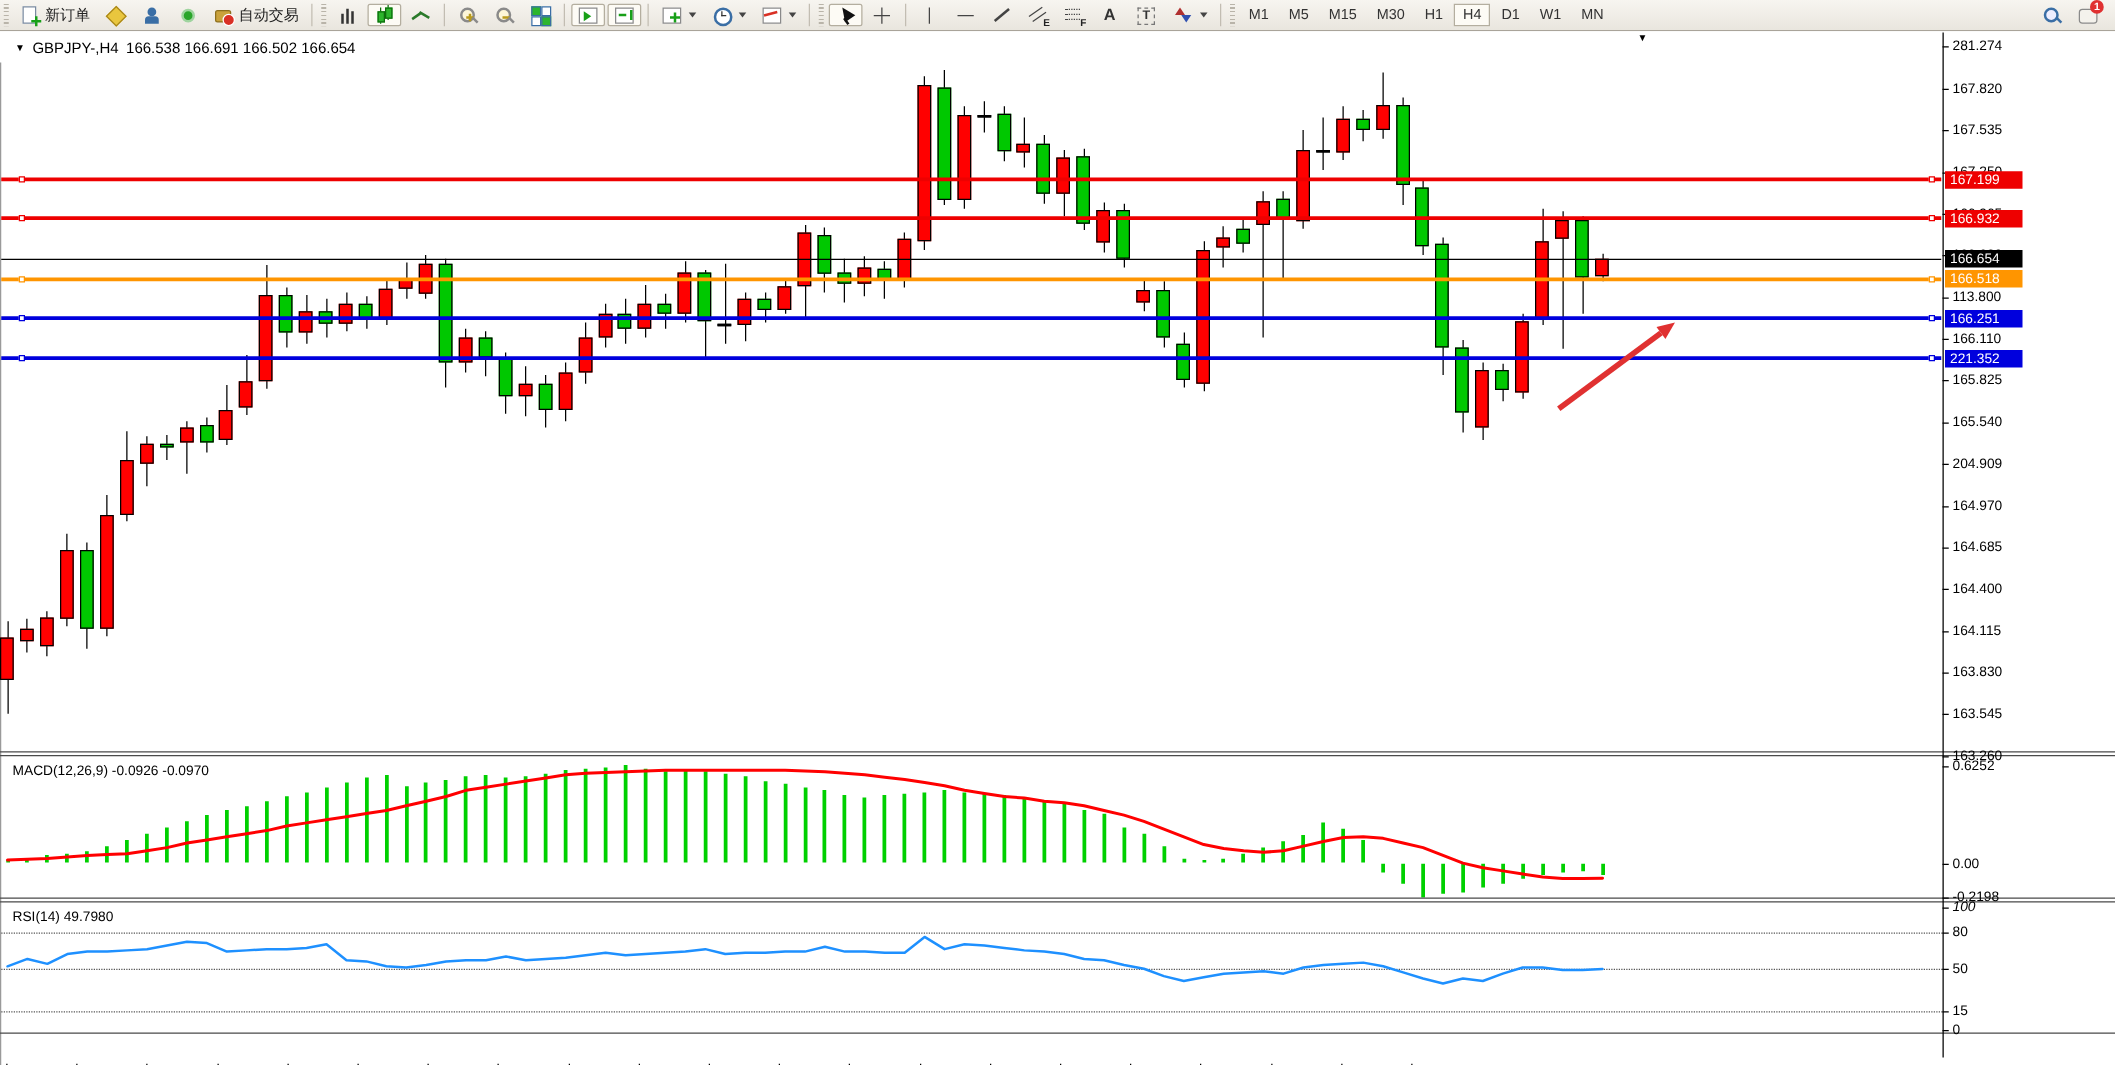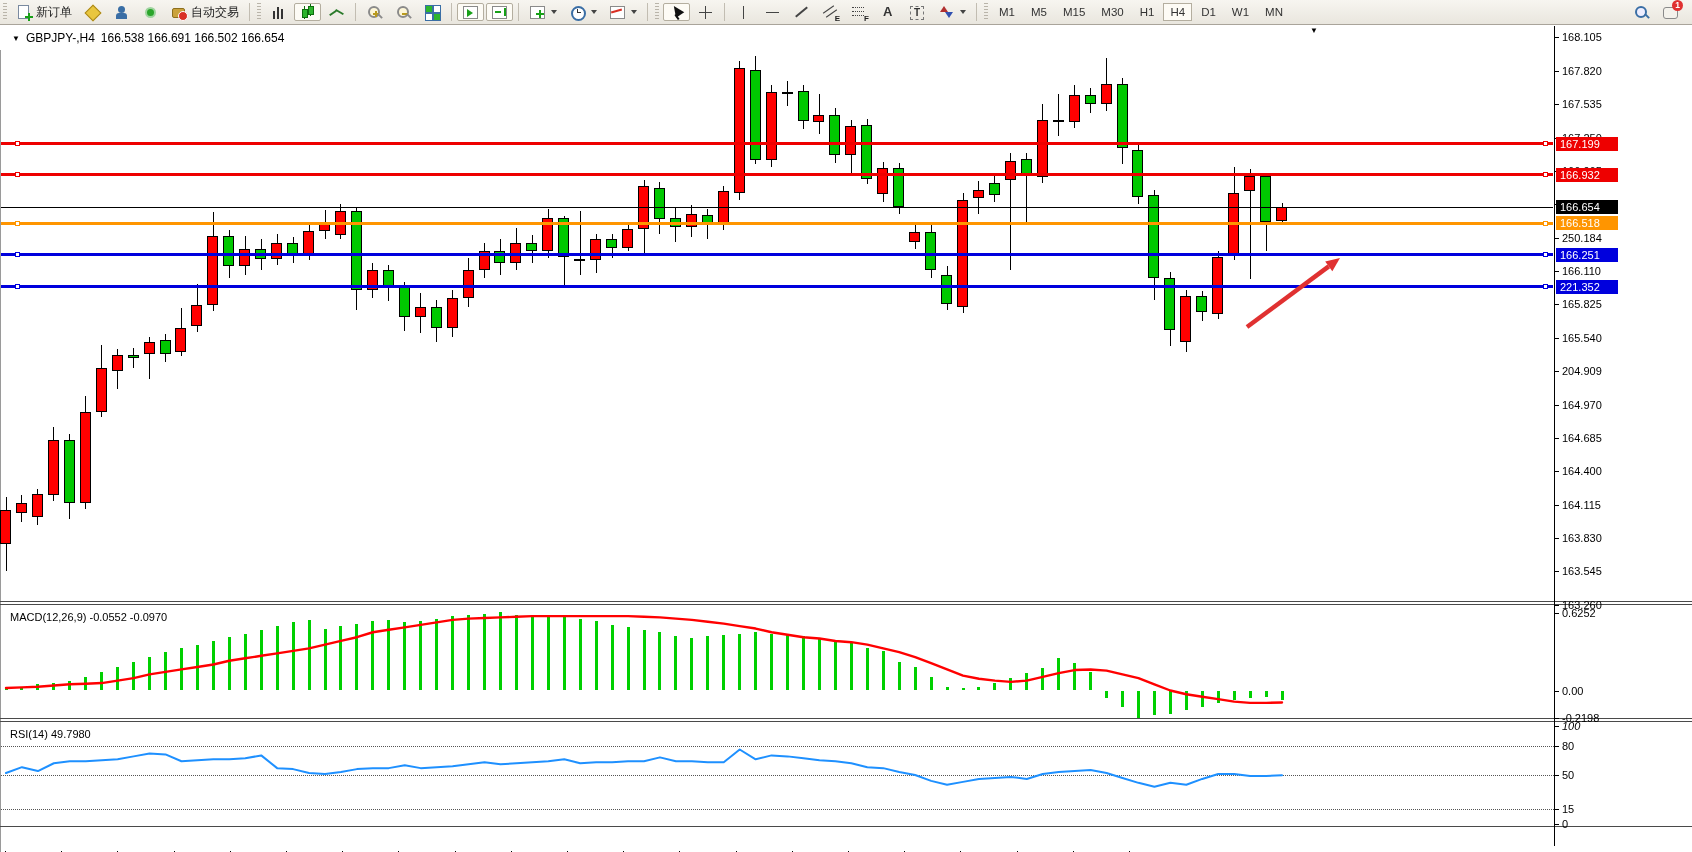--- a/index.html
+++ b/index.html
@@ -577,49 +577,49 @@
     <div id="rsi-layer" style="position:absolute;left:0;top:0;width:1692px;height:810px;">
         <div class="rsi-level" style="top: 720.6px;"></div>
         <div class="rsi-level" style="top: 750px;"></div>
         <div class="rsi-level" style="top: 784.3px;"></div>
         <svg width="1692" height="852">
           <polyline points="6,748.04 21.95,742.16 37.9,746.08 53.849999999999994,738.24 69.8,736.28 85.75,736.28 101.69999999999999,735.3 117.64999999999999,734.32 133.6,731.38 149.54999999999998,728.44 165.5,729.42 181.45,736.28 197.39999999999998,735.3 213.35,734.32 229.29999999999998,734.32 245.25,733.34 261.2,730.4 277.15,743.14 293.09999999999997,744.12 309.05,748.04 325,749.02 340.95,747.06 356.9,744.12 372.84999999999997,743.14 388.79999999999995,743.14 404.75,740.2 420.7,743.14 436.65,742.16 452.59999999999997,741.18 468.54999999999995,739.22 484.5,737.26 500.45,739.22 516.4,738.24 532.35,737.26 548.3,736.28 564.25,734.32 580.1999999999999,738.24 596.15,737.26 612.1,737.26 628.05,736.28 644,736.28 659.9499999999999,732.36 675.9,736.28 691.85,736.28 707.8,737.26 723.75,737.26 739.6999999999999,724.52 755.65,734.32 771.5999999999999,730.4 787.55,731.38 803.5,733.34 819.4499999999999,735.3 835.4,736.28 851.3499999999999,738.24 867.3,742.16 883.25,743.14 899.1999999999999,747.06 915.15,750 931.0999999999999,755.88 947.05,759.8 963,756.86 978.9499999999999,753.92 994.9,752.94 1010.8499999999999,751.96 1026.8,753.92 1042.75,749.02 1058.7,747.06 1074.6499999999999,746.08 1090.6,745.1 1106.55,748.04 1122.5,752.94 1138.45,757.84 1154.3999999999999,761.76 1170.35,757.84 1186.3,759.8 1202.25,753.92 1218.2,749.02 1234.1499999999999,749.02 1250.1,750.98 1266.05,750.98 1282,750.196" fill="none" stroke="#1e90ff" stroke-width="2" stroke-linejoin="round" stroke-linecap="round"></polyline>
         </svg>
       </div>
 
     <div class="ind-label" style="top:586px;">
-      <span>MACD(12,26,9)</span> <span>-0.0552 -0.0970</span>
+      <span>MACD(12,26,9)</span> <span>-0.0926 -0.0970</span>
     </div>
     <div class="ind-label" style="top:703px;">
       <span>RSI(14)</span> <span>49.7980</span>
     </div>
 
     <div class="panel-divider" style="top:576px;"></div>
     <div class="panel-divider" style="top:579px;"></div>
     <div class="panel-divider" style="top:693px;"></div>
     <div class="panel-divider" style="top:696px;"></div>
     <div class="panel-divider" style="top:801px;"></div>
     <div id="axis-vline"></div>
 
     <div id="shift-marker" style="left:1310px;top:1px;">▼</div>
 
   <div class="price-tick" style="top: 12.4074px;"></div>
-      <div class="price-lbl" style="top: 12.4074px;">168.105</div>
+      <div class="price-lbl" style="top: 12.4074px;">281.274</div>
       <div class="price-tick" style="top: 45.7809px;"></div>
       <div class="price-lbl" style="top: 45.7809px;">167.820</div>
       <div class="price-tick" style="top: 79.1544px;"></div>
       <div class="price-lbl" style="top: 79.1544px;">167.535</div>
       <div class="price-tick" style="top: 112.528px;"></div>
       <div class="price-lbl" style="top: 112.528px;">167.250</div>
       <div class="price-tick" style="top: 145.901px;"></div>
       <div class="price-lbl" style="top: 145.901px;">166.965</div>
       <div class="price-tick" style="top: 179.275px;"></div>
       <div class="price-lbl" style="top: 179.275px;">166.680</div>
       <div class="price-tick" style="top: 212.648px;"></div>
-      <div class="price-lbl" style="top: 212.648px;">250.184</div>
+      <div class="price-lbl" style="top: 212.648px;">113.800</div>
       <div class="price-tick" style="top: 246.022px;"></div>
       <div class="price-lbl" style="top: 246.022px;">166.110</div>
       <div class="price-tick" style="top: 279.395px;"></div>
       <div class="price-lbl" style="top: 279.395px;">165.825</div>
       <div class="price-tick" style="top: 312.769px;"></div>
       <div class="price-lbl" style="top: 312.769px;">165.540</div>
       <div class="price-tick" style="top: 346.142px;"></div>
       <div class="price-lbl" style="top: 346.142px;">204.909</div>
       <div class="price-tick" style="top: 379.516px;"></div>
       <div class="price-lbl" style="top: 379.516px;">164.970</div>

